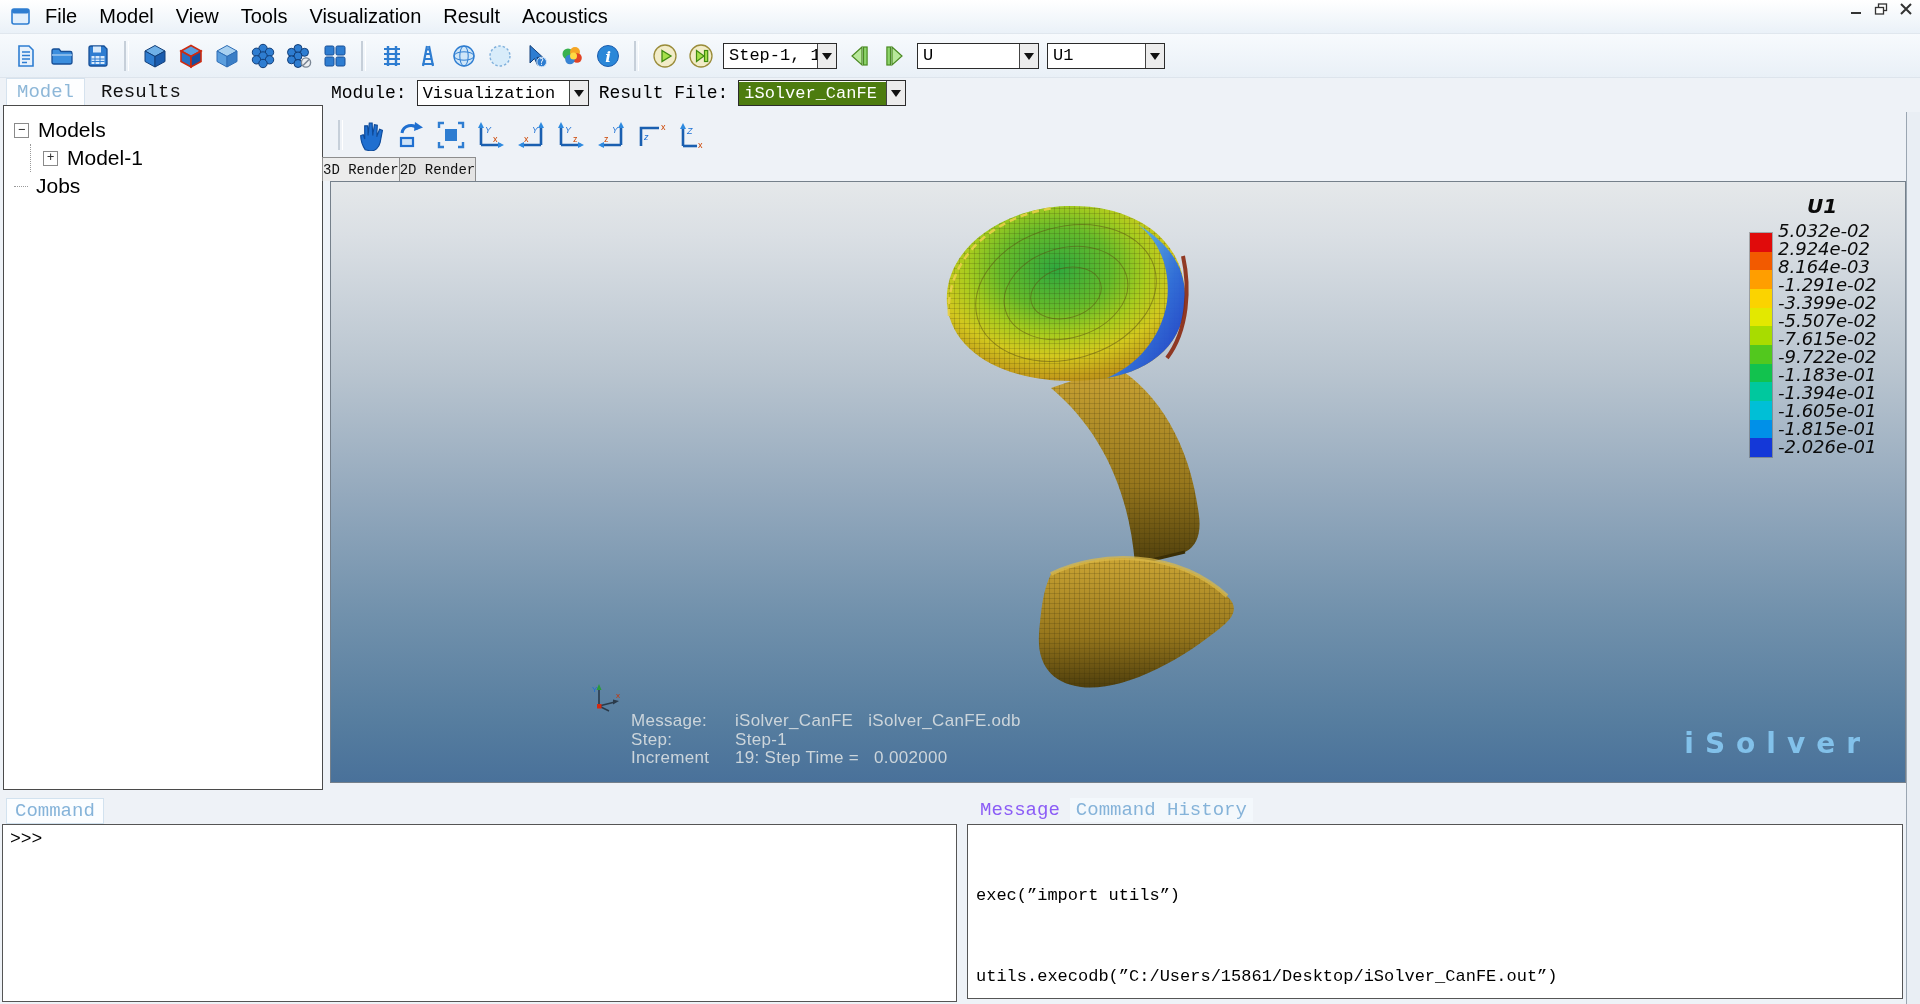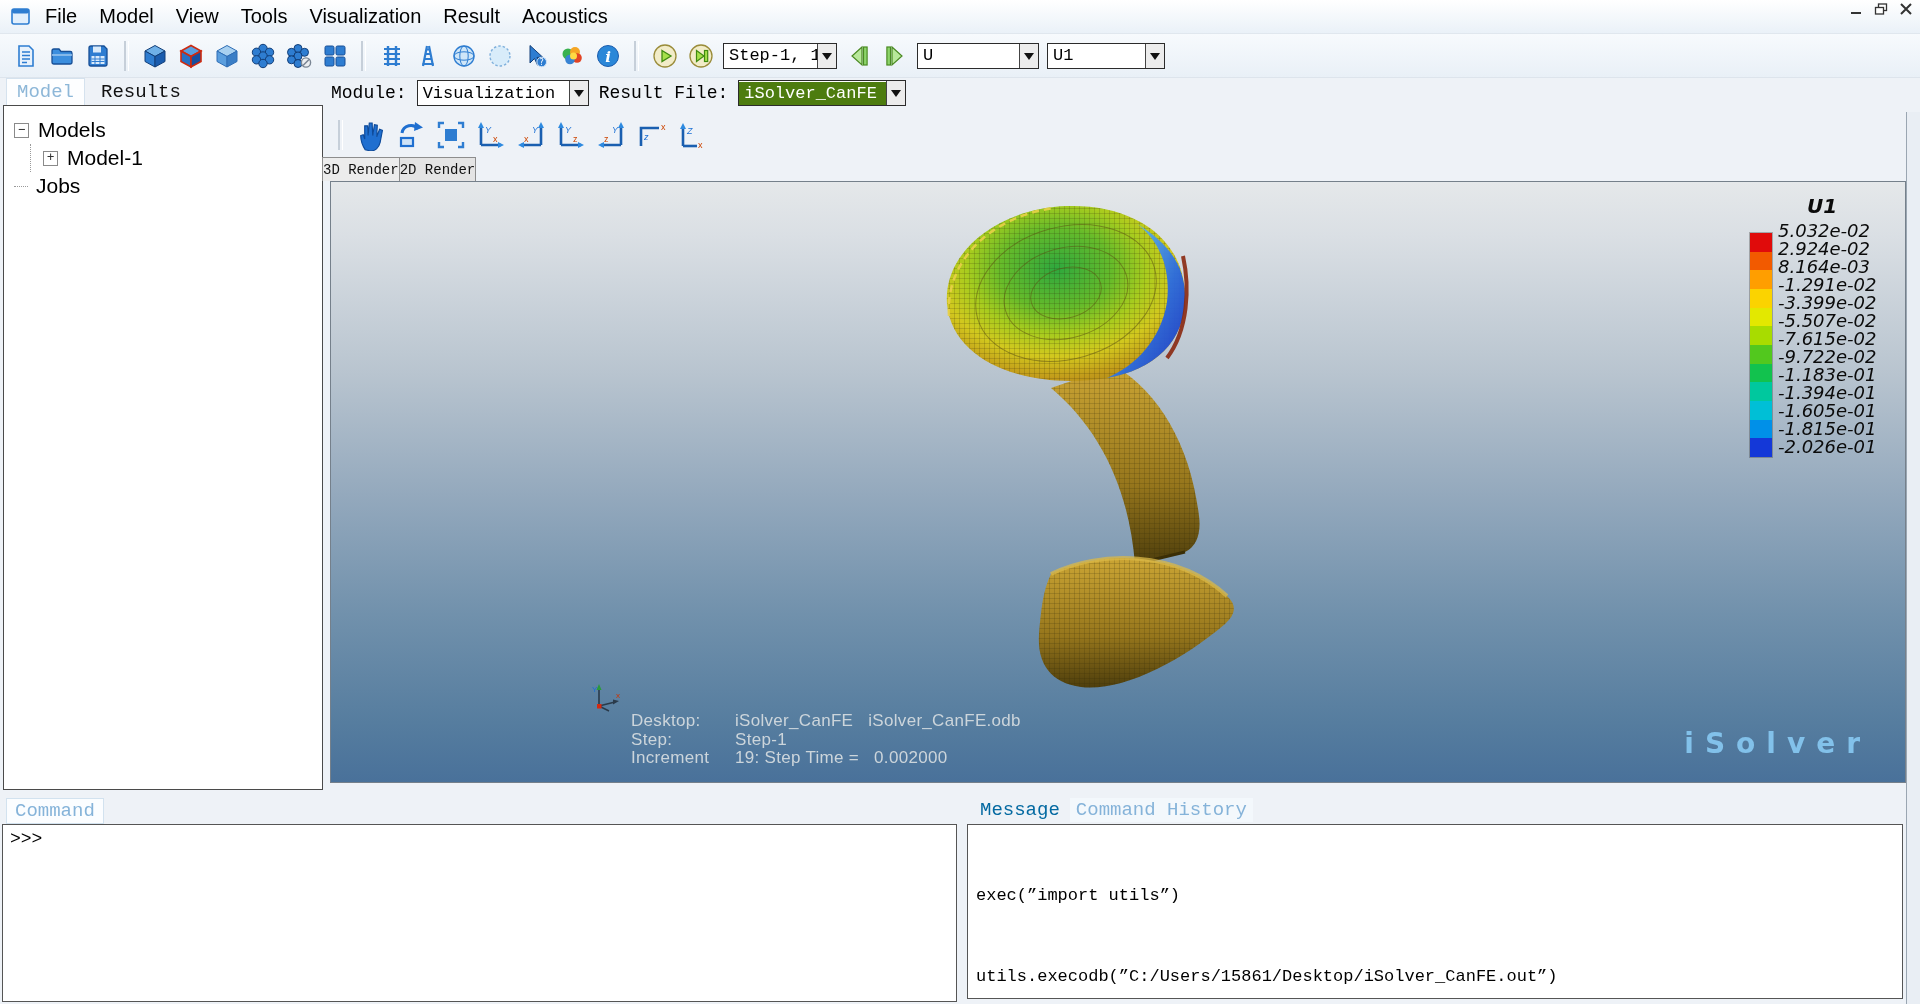--- a/index.html
+++ b/index.html
@@ -84,21 +84,21 @@
 
   
   .cmd-tab{position:absolute;top:798px;left:6px;font-family:"Liberation Mono",monospace;
     font-size:19px;color:#85b3d9;background:#fbfdff;border:1px solid #d2e2ef;padding:1px 8px}
   .cmd-box{position:absolute;top:824px;left:2px;width:955px;height:178px;background:#fff;
     border:1.5px solid #555;box-sizing:border-box;font-family:"Liberation Mono",monospace;
     font-size:18px;padding:4px 7px}
   .msg-tabs{position:absolute;top:798px;left:974px;display:flex;gap:4px;
     font-family:"Liberation Mono",monospace;font-size:19px}
   .mtab{padding:1px 6px}
-  .mtab.active{color:#0369a1}
+  .mtab.active{color:#8b5cf6}
   .mtab.dim{color:#85b3d9;background:#f3f8fc}
   .msg-box{position:absolute;top:824px;left:967px;width:936px;height:175px;background:#fff;
     border:1.5px solid #555;box-sizing:border-box;font-family:"Liberation Mono",monospace;
     font-size:17px;line-height:27px;padding:3px 8px;white-space:pre;overflow:hidden}
 </style>
 </head>
 <body>
 
 <div class="menubar">
   <span class="tbtn" style="width:24px;height:24px">
@@ -527,21 +527,21 @@
     <path d="M10,26 L26,22" stroke="#2a3a4a" stroke-width="1.6"></path>
       <polygon points="30,21 24,19.5 24,24.5" fill="#2a3a4a"></polygon>
     <path d="M10,26 L20,31" stroke="#2a3a4a" stroke-width="1.4"></path>
     <rect x="8" y="24" width="4.5" height="4.5" fill="#d42a10"></rect>
     <text x="3" y="12" font-size="8" fill="#1a6fd4" font-family="Liberation Sans">Y</text>
     <text x="27" y="18" font-size="8" fill="#cc3300" font-family="Liberation Sans">x</text>
   </svg>
 
   <div class="vp-info">
     <div class="r">
-      <span class="l">Desktop:</span>
+      <span class="l">Message:</span>
       <span class="v">iSolver_CanFE   iSolver_CanFE.odb</span>
     </div>
     <div class="r">
       <span class="l">Step:</span>
       <span class="v">Step-1</span>
     </div>
     <div class="r">
       <span class="l">Increment</span>
       <span class="v">19: Step Time =   0.002000</span>
     </div>

